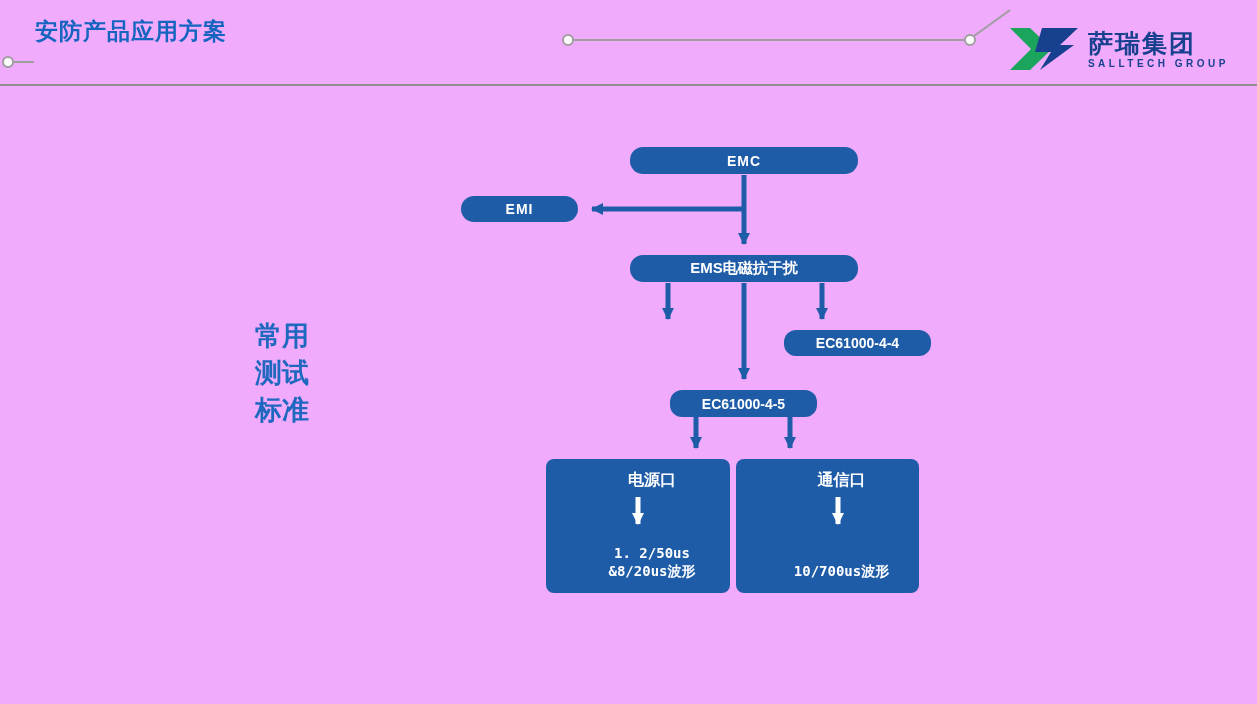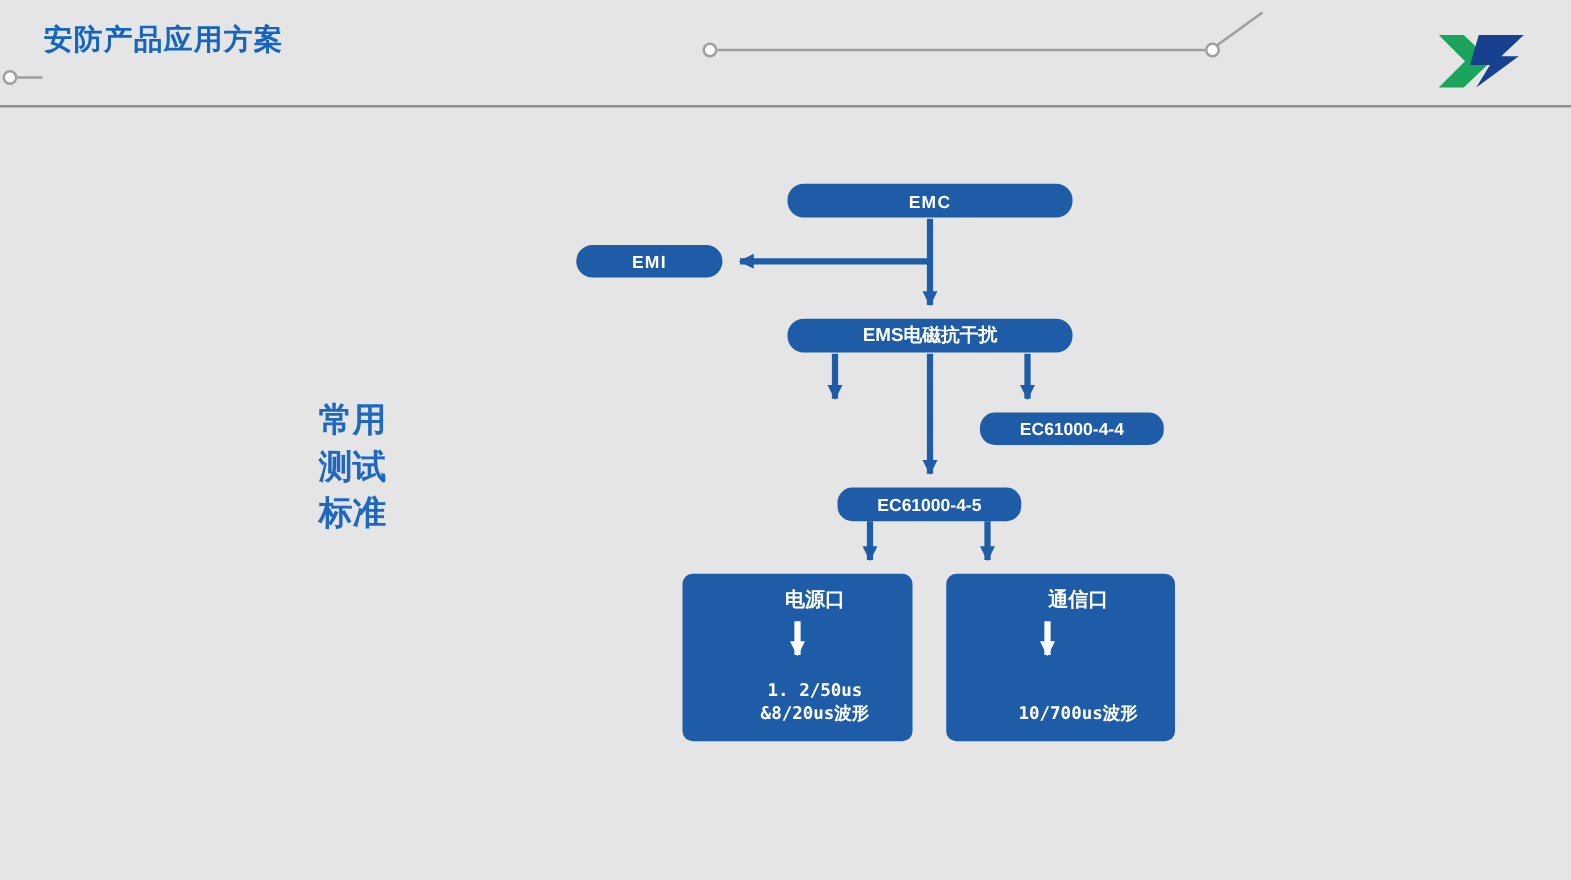--- a/index.html
+++ b/index.html
@@ -2,21 +2,21 @@
 <html><head>
 <meta charset="utf-8">
 <style>
   * { margin: 0; padding: 0; box-sizing: border-box; }
   html, body { background: #ffffff; }
   body { font-family: "Liberation Sans", sans-serif; }
   .slide {
     position: relative;
     width: 1257px;
     height: 704px;
-    background: #e5e5e5;
+    background: #f0abfc;
     overflow: hidden;
   }
 
   
   .page-title {
     position: absolute;
     left: 35px; top: 16px;
     font-size: 23px;
     font-weight: bold;
     color: #1565c0;
@@ -96,21 +96,21 @@
     color: #ffffff;
     border-radius: 8px;
     display: flex;
     flex-direction: column;
     align-items: center;
     font-family: "DejaVu Sans Mono", monospace;
     z-index: 2;
     padding-left: 28px;
   }
   .bignode-power { left: 546px; top: 459px; width: 184px; height: 134px; }
-  .bignode-comm  { left: 757px; top: 459px; width: 183px; height: 134px; }
+  .bignode-comm  { left: 736px; top: 459px; width: 183px; height: 134px; }
   .bignode-title { margin-top: 11px; font-size: 16px; font-weight: 600; }
   .bignode-spacer { flex: 1; }
   .bignode-lines { margin-bottom: 13px; text-align: center; font-size: 14px; line-height: 18px; font-weight: 600; }
 
   .connector-svg {
     position: absolute;
     left: 0; top: 0;
     width: 1257px; height: 704px;
     pointer-events: none;
     z-index: 3;
@@ -133,20 +133,24 @@
   </svg>
 
   <div class="page-title">安防产品应用方案</div>
   <div class="header-divider"></div>
 
   <div class="logo">
     <svg class="logo-mark" viewBox="0 0 70 50" xmlns="http://www.w3.org/2000/svg">
       <polygon points="0,4 20,4 42,25 20,46 0,46 21,25" fill="#1ba45c"></polygon>
       <polygon points="32,4 68,4 50,21 64,21 30,46 41,28 25,28" fill="#17418f"></polygon>
     </svg>
+    <div class="logo-text">
+      <span class="logo-name">萨瑞集团</span>
+      <span class="logo-sub">SALLTECH GROUP</span>
+    </div>
   </div>
 
   <div class="side-label">
     <div>常用</div>
     <div>测试</div>
     <div>标准</div>
   </div>
 
   <div class="node node-emc">EMC</div>
   <div class="node node-emi">EMI</div>

